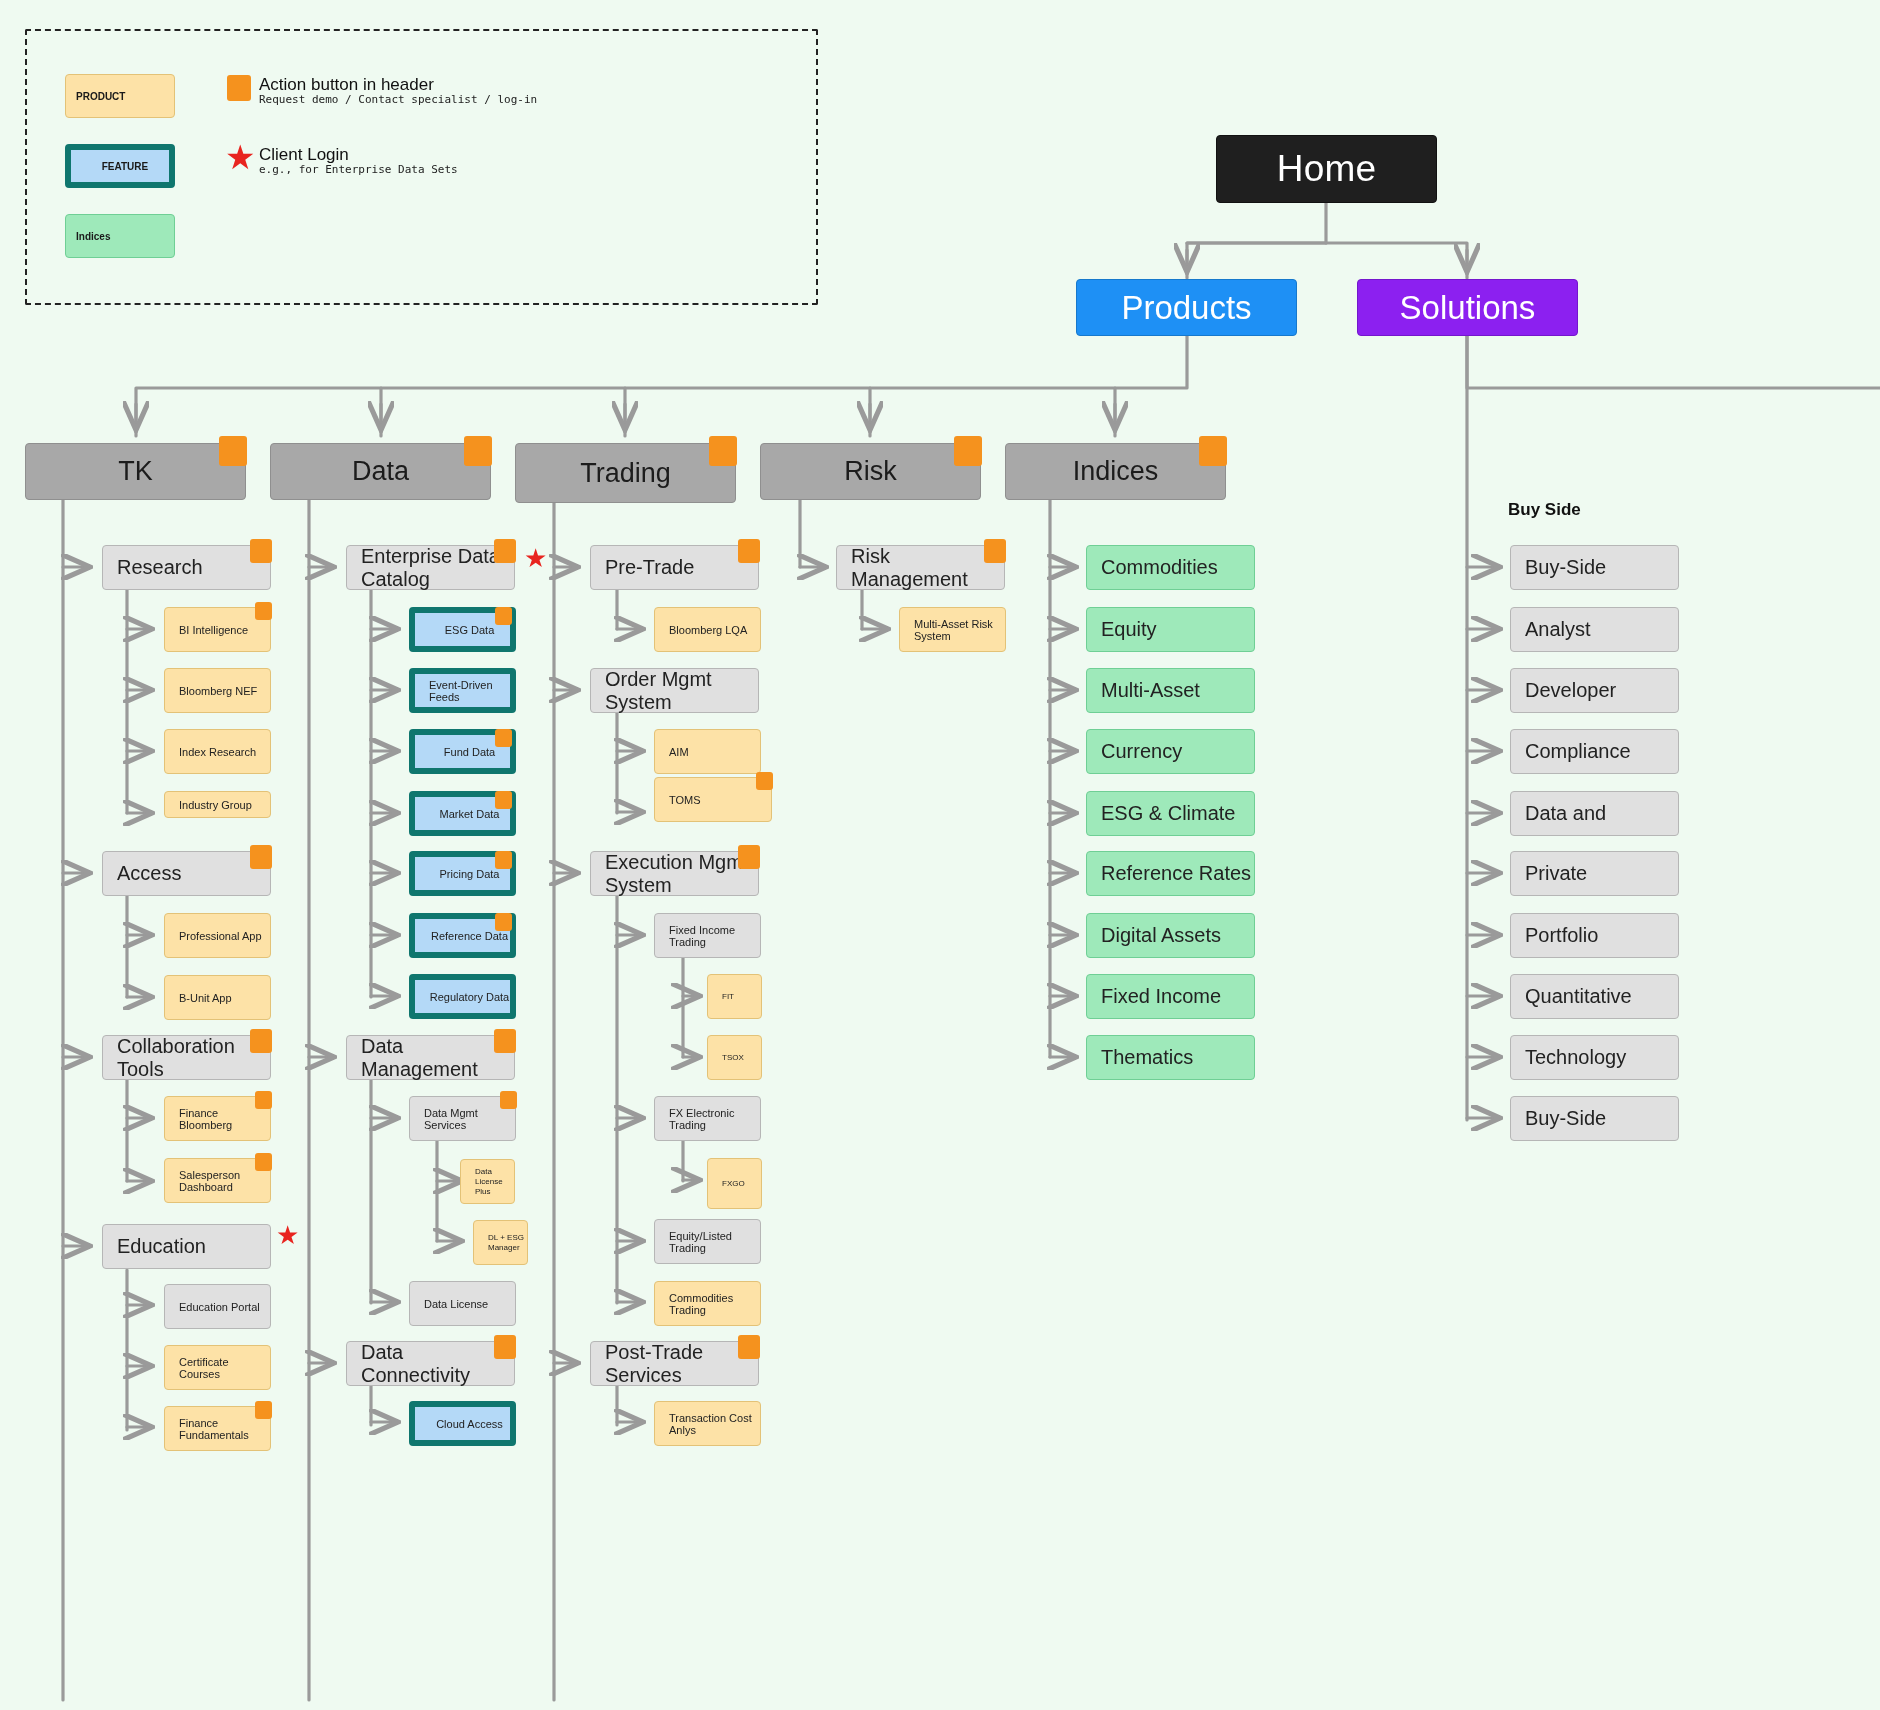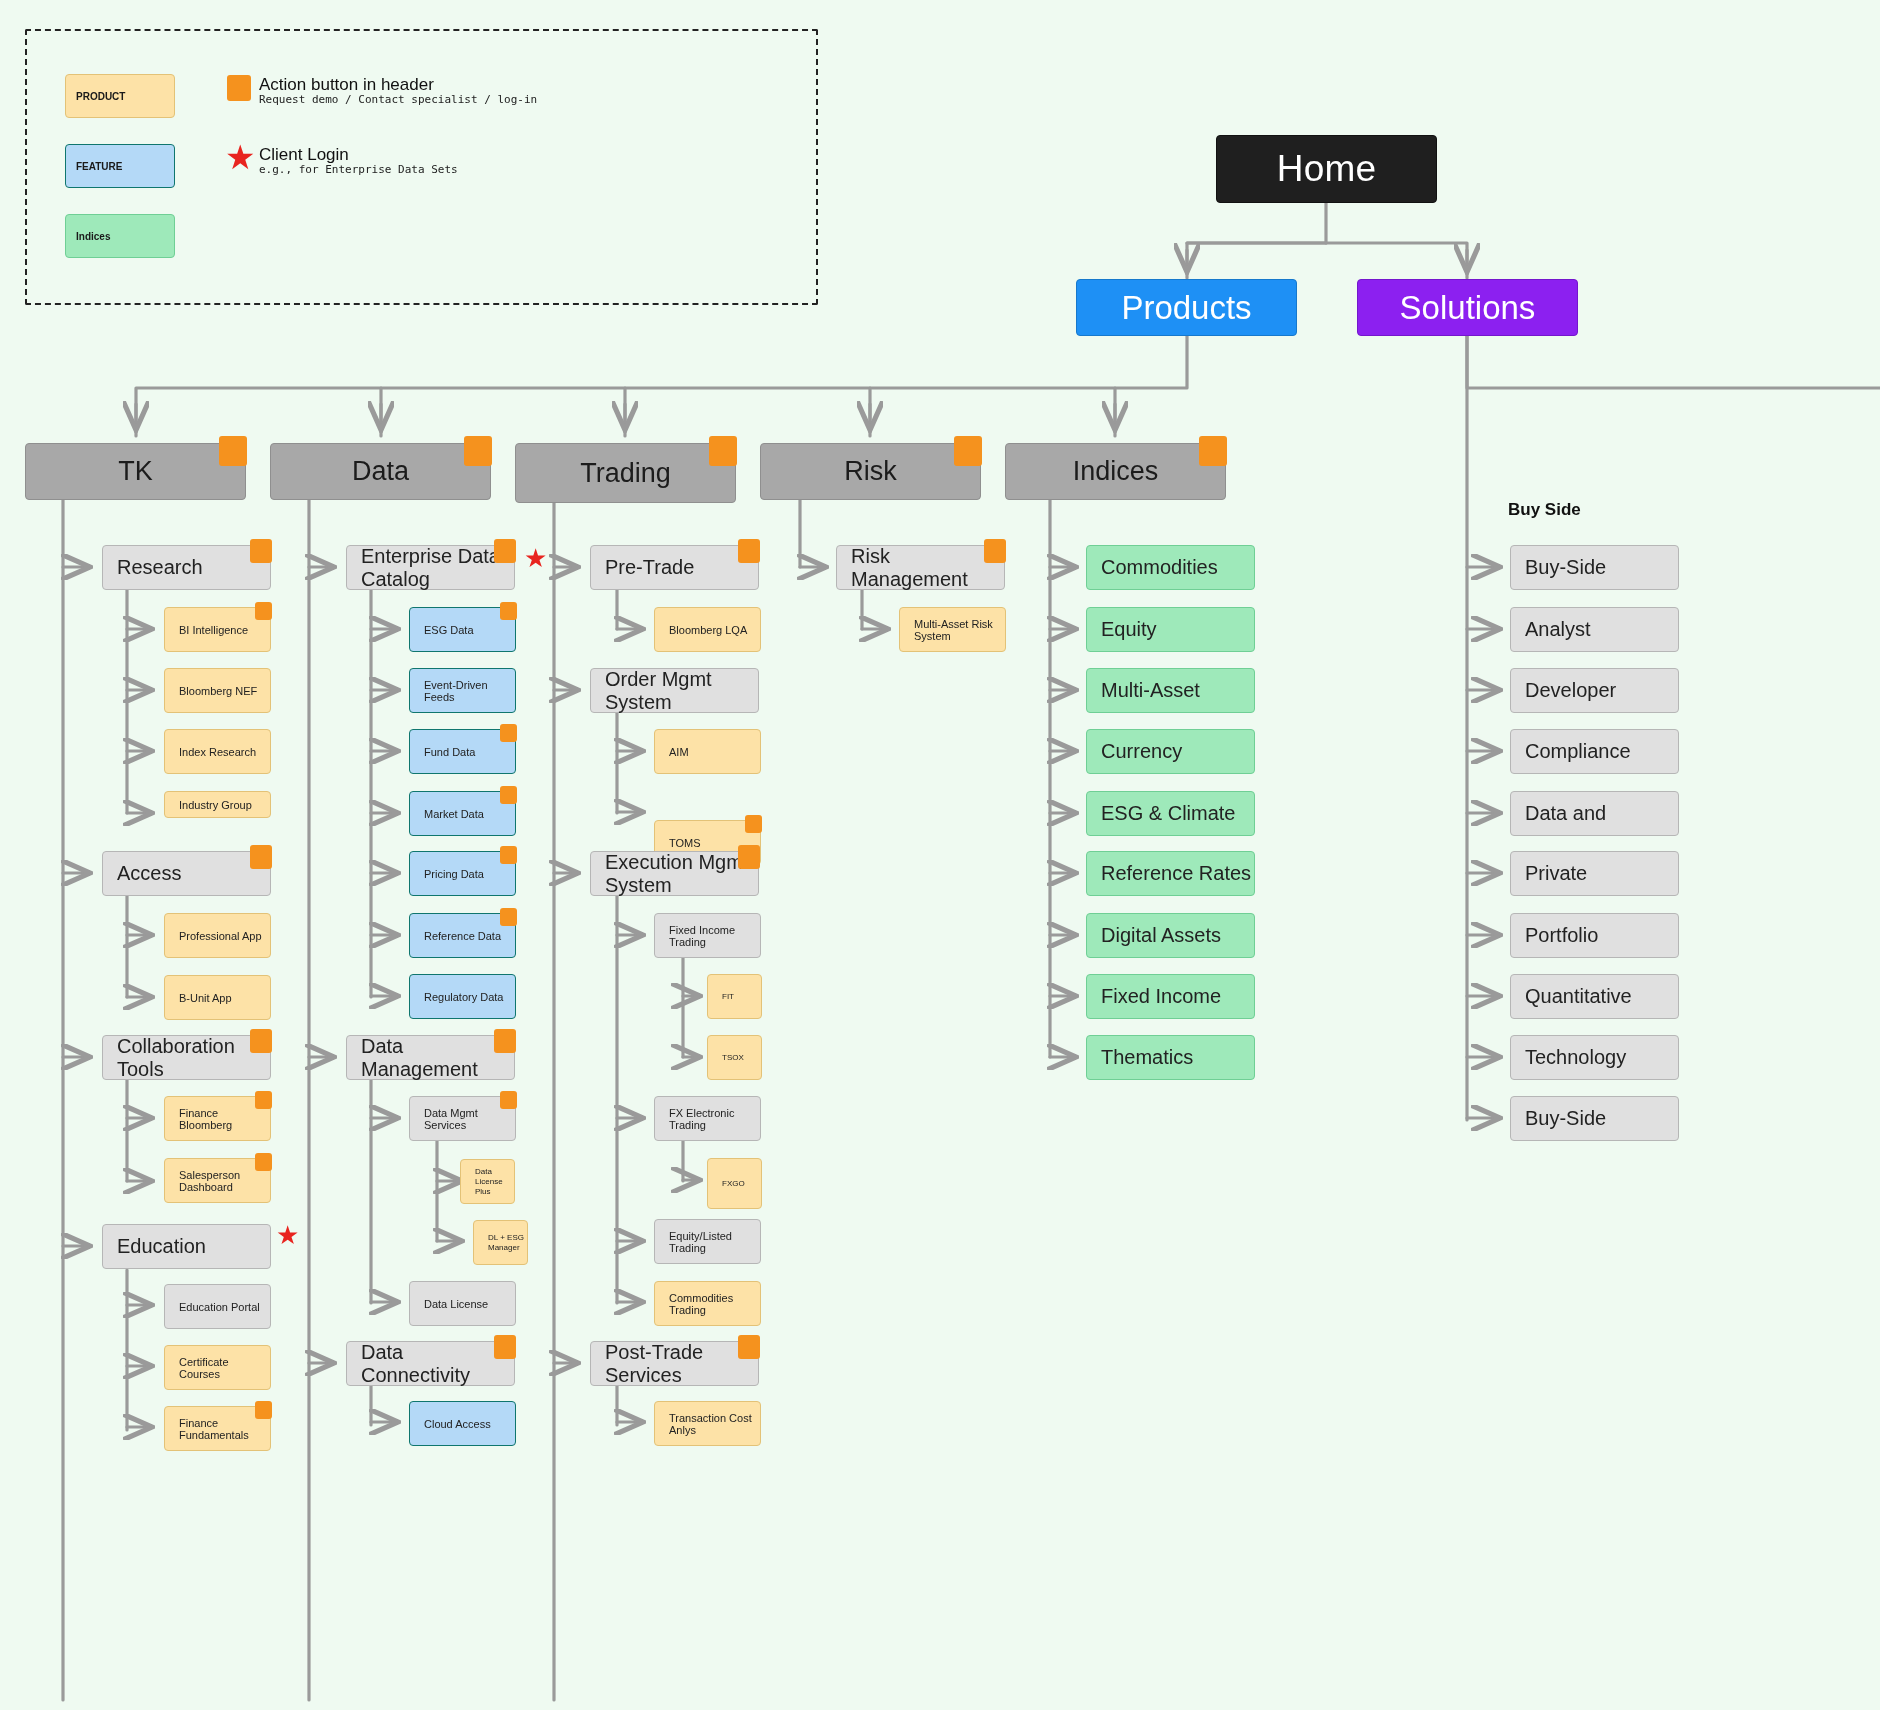--- a/index.html
+++ b/index.html
@@ -24,21 +24,21 @@
   .n-products .lbl{font-size:33px;}
   .n-solutions{background:#8c20f0;border:1px solid #7416cc;color:#fff;justify-content:center;}
   .n-solutions .lbl{font-size:33px;}
 
   .n-cat{background:#a8a8a8;border:1px solid #8f8f8f;color:#1c1c1c;justify-content:center;}
   .n-cat .lbl{font-size:27px;}
 
   
   .t-grey{background:#e0e0e0;border:1px solid #b6b6b6;color:#222;}
   .t-product{background:#fde2a7;border:1px solid #e3c277;color:#222;}
-  .t-feature{background:#b4d9f7;border:1px solid #0f766e;color:#222;}
+  .t-feature{background:#b4d9f7;border:6px solid #0f766e;color:#222;justify-content:center;}
   .t-index{background:#9ee9ba;border:1px solid #6fcf95;color:#222;}
 
   .node.pad{padding-left:14px;}
   .size-lg .lbl{font-size:20px;}
   .size-sm .lbl{font-size:11px;}
   .size-xs .lbl{font-size:8px;line-height:10px;}
 
   
   .mark{position:absolute;background:#f5921e;border-radius:3px;z-index:3;}
   .mark.big{width:28px;height:30px;right:-2px;top:-8px;}
@@ -364,21 +364,21 @@
   <div class="node t-product pad size-sm" style="left:654px;top:607px;width:107px;height:45px;">
     <span class="lbl">Bloomberg LQA</span>
   </div>
 
   <div class="node t-grey pad size-lg" style="left:590px;top:668px;width:169px;height:45px;">
     <span class="lbl">Order Mgmt System</span>
   </div>
   <div class="node t-product pad size-sm" style="left:654px;top:729px;width:107px;height:45px;">
     <span class="lbl">AIM</span>
   </div>
-  <div class="node t-product pad size-sm" style="left:654px;top:820px;width:107px;height:45px;">
+  <div class="node t-product pad size-sm" style="left:654px;top:777px;width:118px;height:45px;">
     <span class="lbl">TOMS</span>
     <span class="mark tiny"></span>
   </div>
 
   <div class="node t-grey pad size-lg" style="left:590px;top:851px;width:169px;height:45px;">
     <span class="lbl">Execution Mgmt System</span>
     <span class="mark sm"></span>
   </div>
   <div class="node t-grey pad size-sm" style="left:654px;top:913px;width:107px;height:45px;">
     <span class="lbl">Fixed Income Trading</span>

